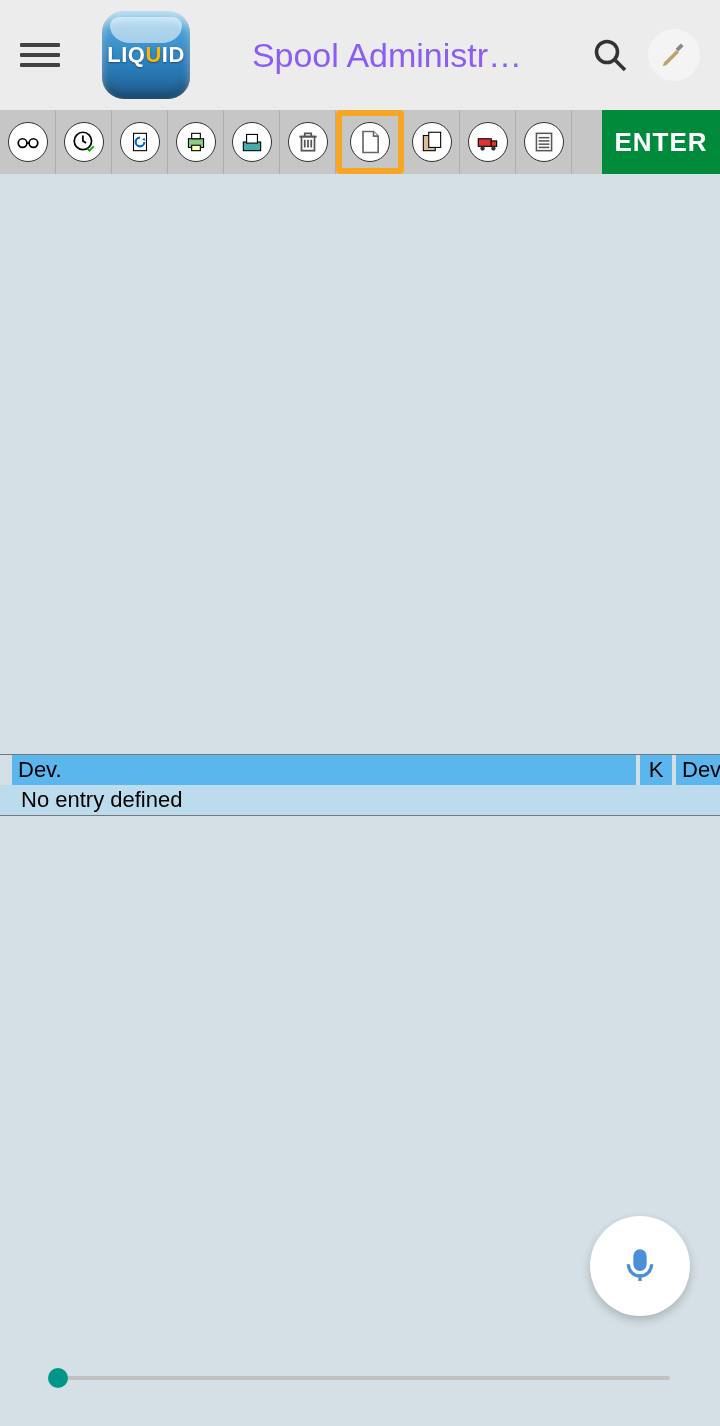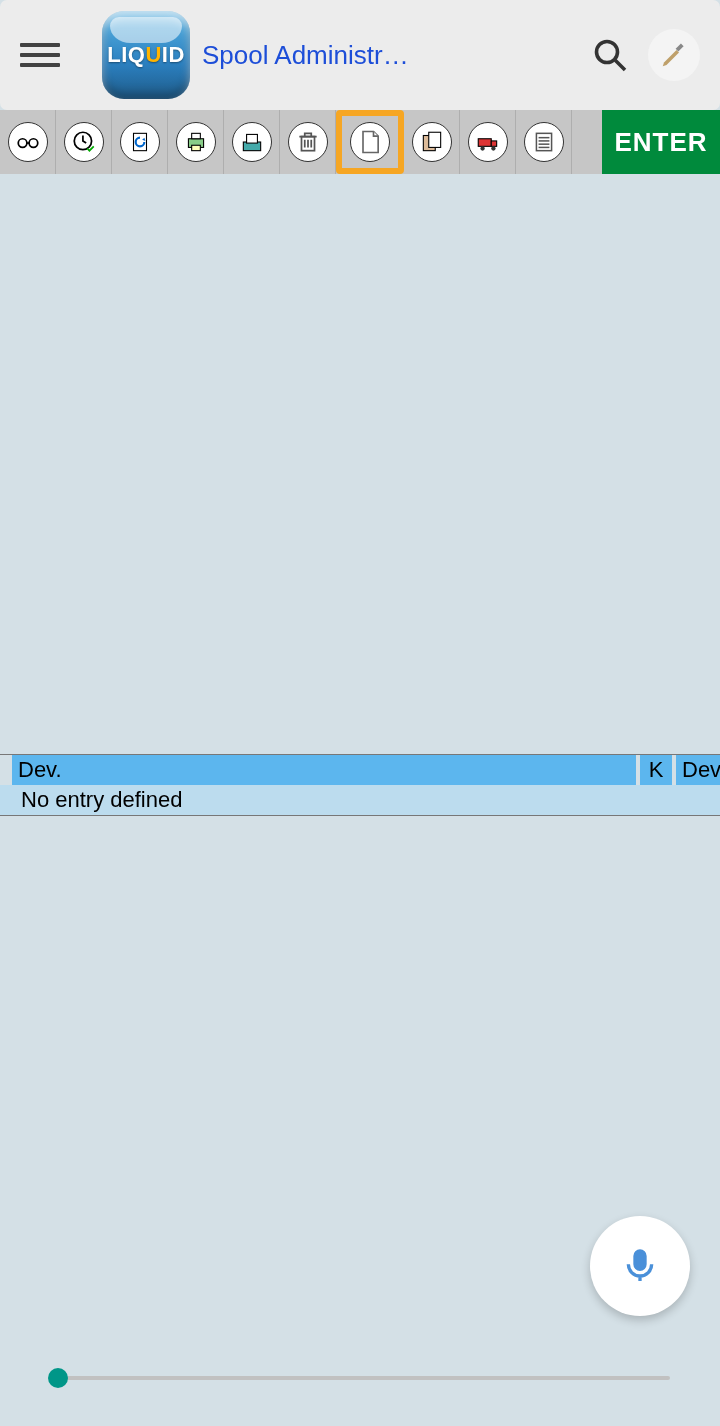--- a/index.html
+++ b/index.html
@@ -7,21 +7,20 @@
   body { background: #d4e0e6; position: relative; }
 
   
   .appbar {
     height: 110px;
     background: #ececec;
     display: flex;
     align-items: center;
     padding: 0 20px;
     gap: 12px;
-    border-radius: 7px;
   }
   .hamburger {
     width: 40px; height: 40px; display:flex; flex-direction:column; justify-content:center; gap:6px; cursor:pointer;
     margin-right: 30px;
   }
   .hamburger span { display:block; height:4px; background:#424242; border-radius:1px; }
 
   .logo {
     width: 88px; height: 88px; border-radius: 22px;
     background: linear-gradient(#8fc8e8 0%, #4aa3d8 20%, #2b7fbf 60%, #1f5c8a 100%);
@@ -29,21 +28,21 @@
     box-shadow: inset 0 6px 10px rgba(255,255,255,.5), inset 0 -6px 10px rgba(0,0,0,.25);
     position: relative;
   }
   .logo::before{
     content:""; position:absolute; top:6px; left:8px; right:8px; height:26px; border-radius:16px 16px 50% 50%/16px 16px 30px 30px; background: rgba(255,255,255,.55);
   }
   .logo-text { font-weight:900; font-size:22px; color:#fff; position:relative; text-shadow:0 1px 2px rgba(0,0,0,.4); letter-spacing:.5px;}
   .logo-text .u { color:#ffb400; }
 
   .title {
-    font-size: 26px; color:#1d4ed8; white-space:nowrap; overflow:hidden; text-overflow:ellipsis; flex:1;
+    font-size: 34px; color:#8b5cf6; white-space:nowrap; overflow:hidden; text-overflow:ellipsis; flex:1;text-align:center;
   }
 
   .search-btn, .edit-btn {
     width:52px; height:52px; display:flex; align-items:center; justify-content:center; cursor:pointer;
   }
   .edit-btn { background:#f4f4f4; border-radius:50%; }
 
   
   .toolbar {
     height: 64px;

